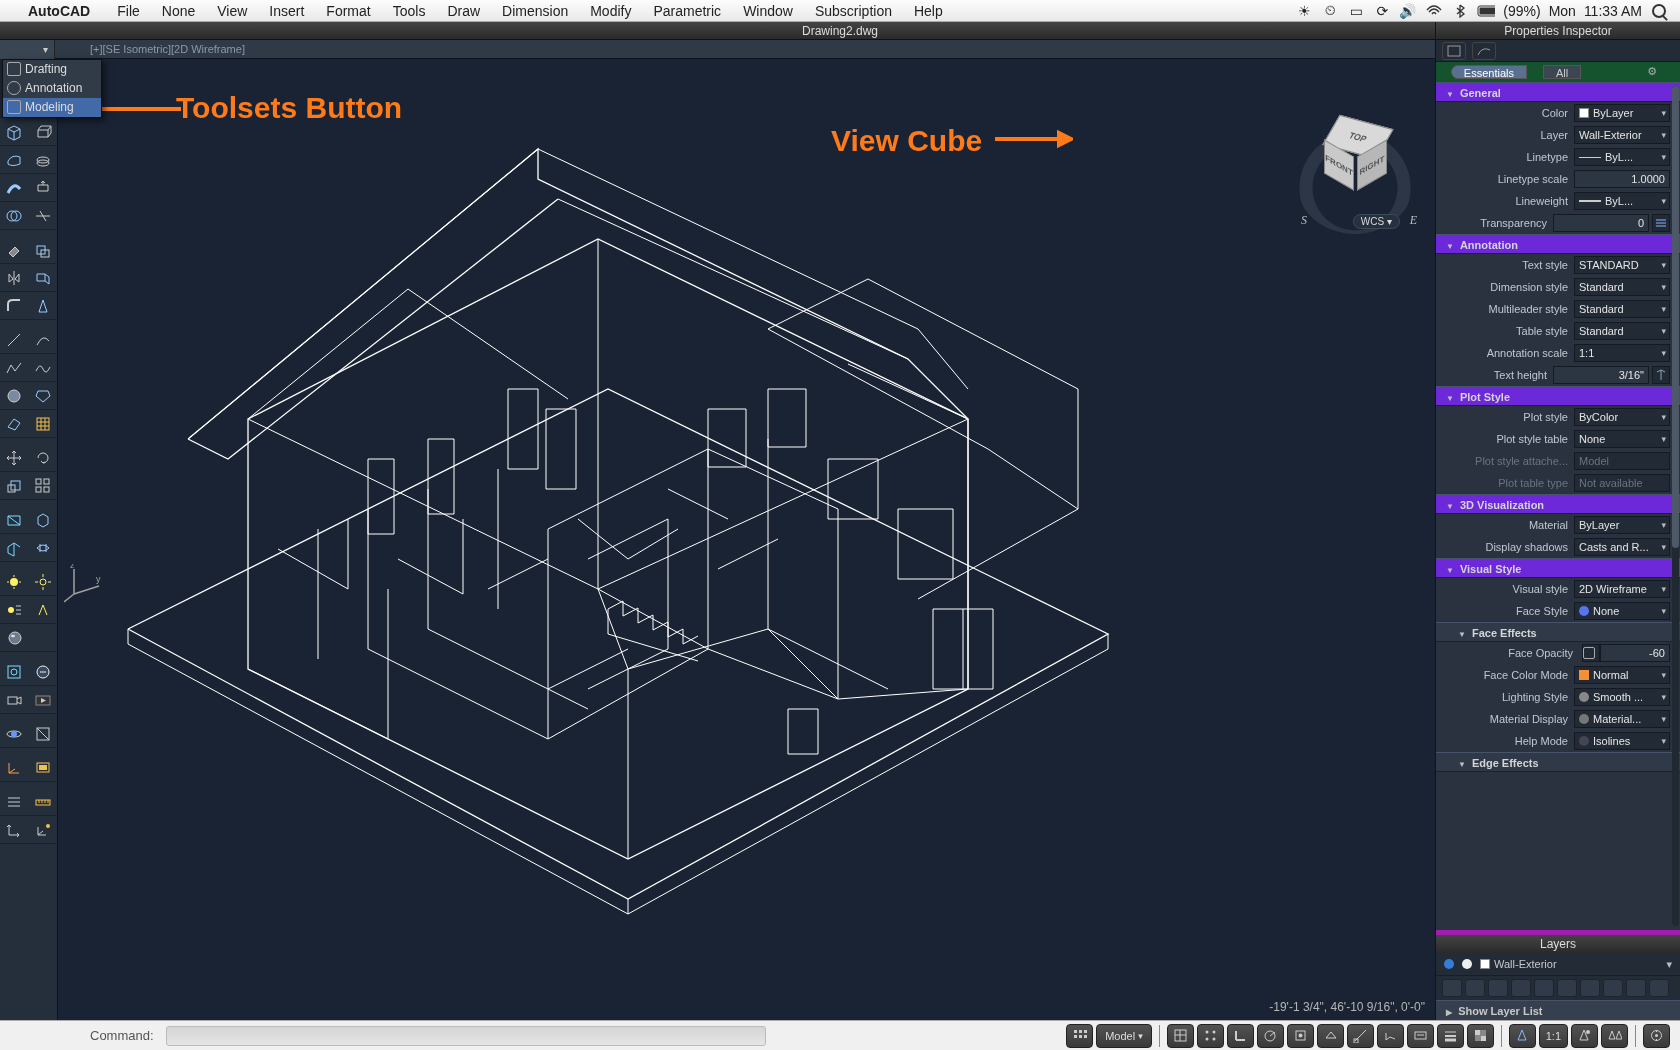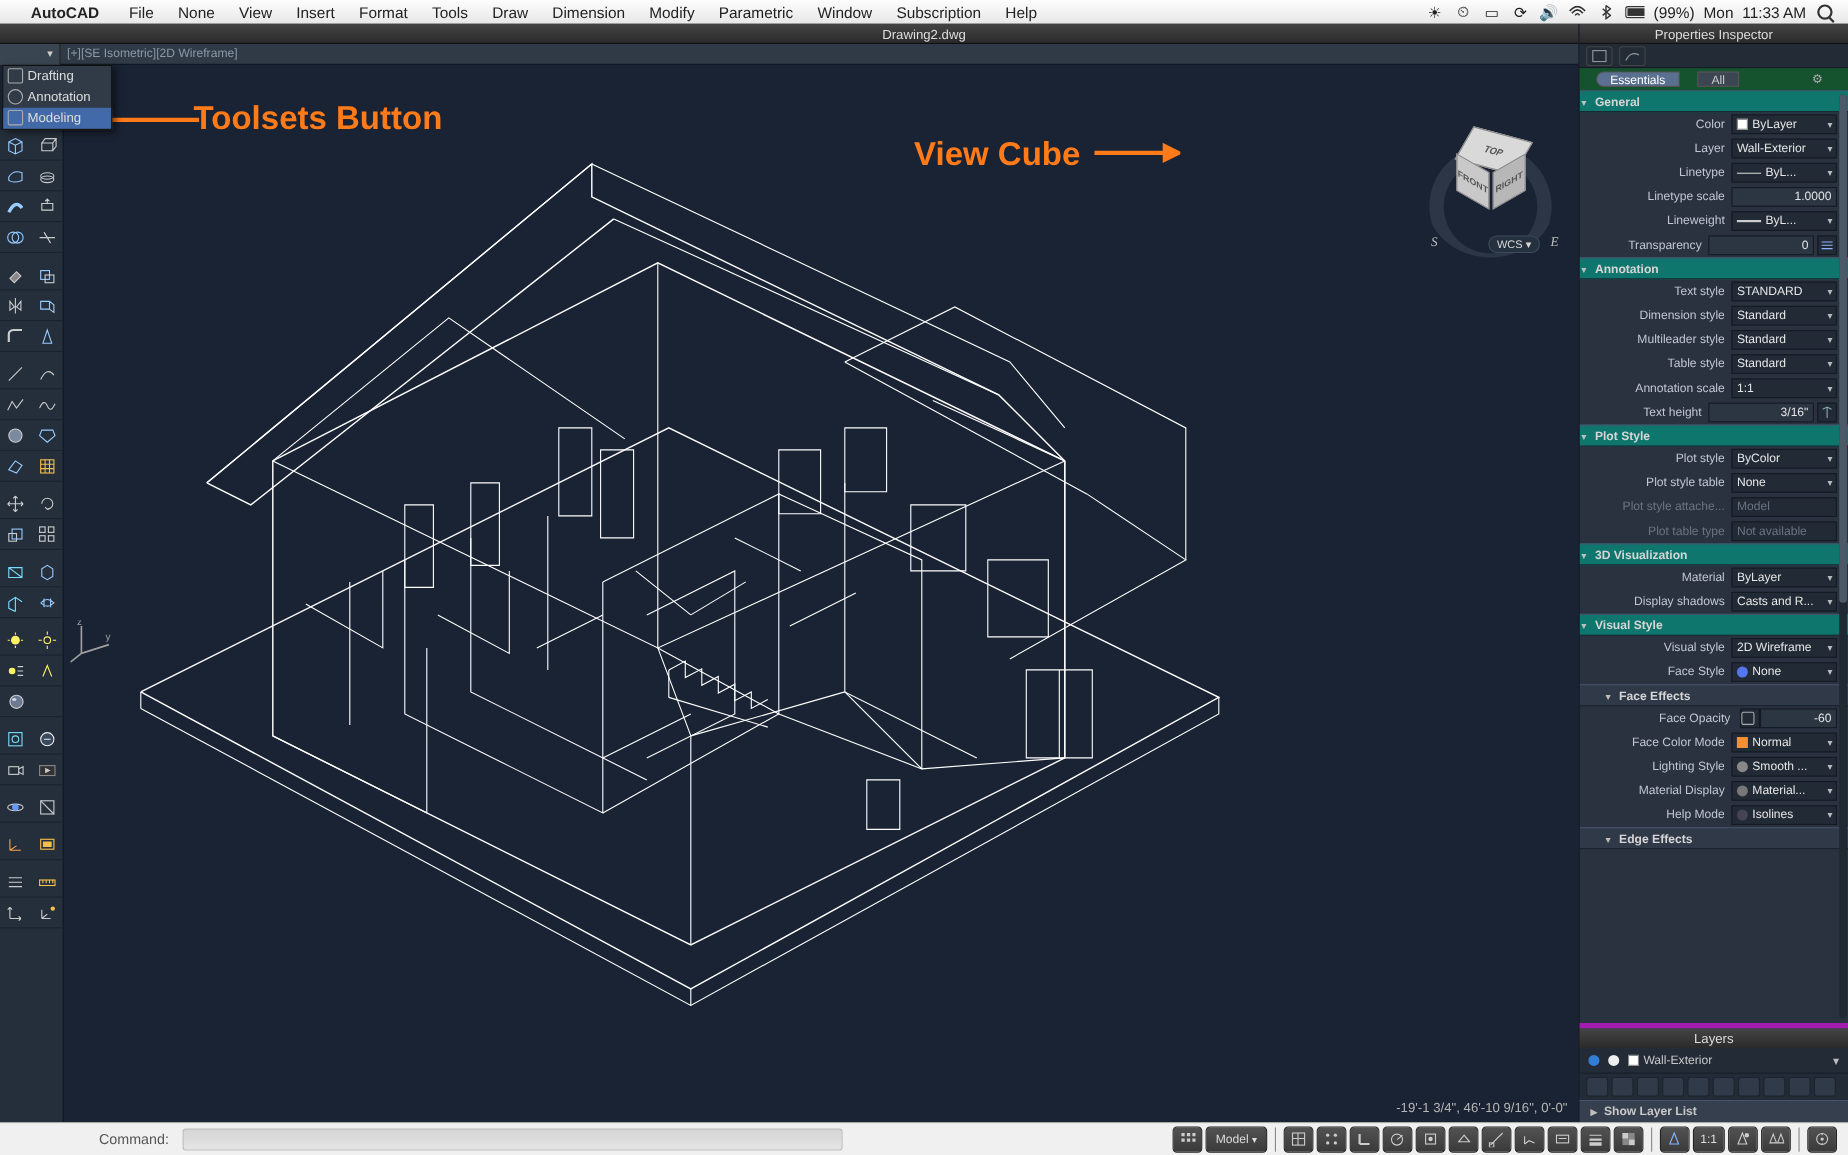--- a/index.html
+++ b/index.html
@@ -21,21 +21,21 @@
 #titlebar { position:absolute; top:22px; left:0; right:0; height:18px;
   background:linear-gradient(#444,#2a2a2a); color:#ddd; font-size:12px;
   border-bottom:1px solid #111; text-align:center; line-height:18px; }
 
 
 #vlabel { position:absolute; top:40px; left:0; right:0; height:19px;
   background:#2f3a46; border-bottom:1px solid #0c1420; display:flex; align-items:center; }
 #vlabel .drop { width:55px; height:19px; background:#3a4552; border-right:1px solid #222;
   color:#bbb; text-align:center; line-height:19px; font-size:10px; position:relative; }
 #vlabel .drop::after { content:"▾"; color:#ccc; position:absolute; right:6px; }
-#vlabel .txt { color:#8a99a8; font-size:11px; padding-left:6px; }
+#vlabel .txt { color:#8a99a8; font-size:11px; padding-left:6px;margin-left:29px; }
 
 
 #toolset-menu { position:absolute; top:59px; left:2px; width:100px;
   background:#303b47; border:1px solid #111; font-size:12px; color:#ddd;
   box-shadow:3px 3px 6px rgba(0,0,0,.5); z-index:50; }
 #toolset-menu .row { height:19px; line-height:19px; padding-left:22px; position:relative; cursor:default; }
 #toolset-menu .row .ico { position:absolute; left:4px; top:2px; width:14px; height:14px;
   border:1px solid #aaa; border-radius:2px; }
 #toolset-menu .row.sel { background:#436aa8; }
 
@@ -74,22 +74,22 @@
   display:flex; align-items:center; justify-content:center; }
 #props .filter { height:20px; display:flex; justify-content:center; gap:16px; padding:3px 0;
   background:#14532d; }
 #props .filter .seg { font-size:11px; padding:1px 12px; background:#3c4552; border:1px solid #555; color:#ccc; }
 #props .filter .seg:first-child { border-radius:9px 0 0 9px; background:#5a7090; color:#fff; }
 #props .filter .seg:last-child  { border-radius:0 9px 9px 0; border-left:none; }
 #props .filter .gear { margin-left:auto; width:18px; }
 #props .scroll { flex:1; overflow-y:hidden; position:relative; }
 #props .scrollbar { position:absolute; right:1px; top:4px; bottom:4px; width:7px; background:#202832; border-radius:4px; }
 #props .scrollbar .thumb { position:absolute; left:0; right:0; top:0; height:55%; background:#4e5968; border-radius:4px; }
-.section-h { height:20px; background:#0f766e; border-top:1px solid #47536a; border-bottom:1px solid #1b222e;
-  line-height:20px; font-weight:bold; color:#d5d5d5; }
+.section-h { height:20px; background:#6d28d9; border-top:1px solid #47536a; border-bottom:1px solid #1b222e;
+  padding-left:10px; line-height:20px; font-weight:bold; color:#d5d5d5; }
 .section-h::before { content:"▼"; font-size:8px; margin-right:6px; color:#bfbfbf; }
 .section-h.sub { background:#2f3948; padding-left:22px; }
 .prow { display:flex; align-items:center; height:22px; padding:0 10px 0 0; }
 .prow .lab { flex:1; text-align:right; padding-right:6px; color:#c0c7d0; }
 .prow .lab.dim { color:#6a7480; }
 .prow .val { width:96px; height:18px; background:#222a35; border:1px solid #141a24;
   display:flex; align-items:center; padding:0 4px; position:relative; color:#e5e5e5; overflow:hidden; white-space:nowrap; }
 .prow .val.dd::after { content:"▾"; position:absolute; right:3px; color:#bbb; font-size:9px; }
 .prow .val.num { justify-content:flex-end; background:#2c3542; }
 .prow .val.ro  { color:#6a7480; }

